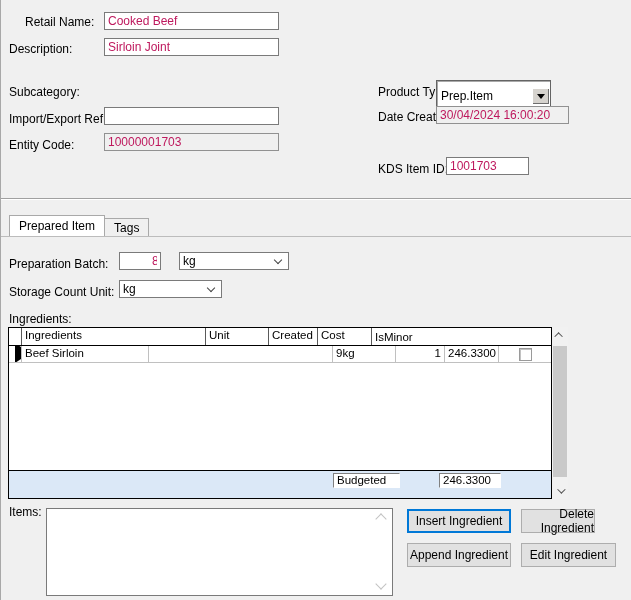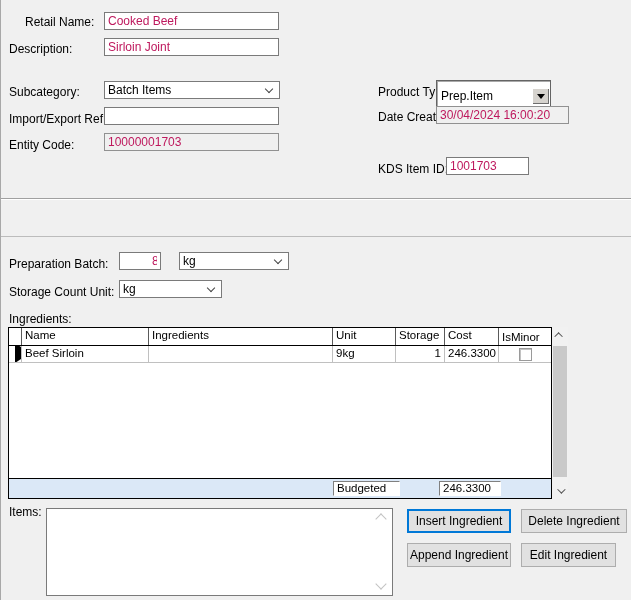--- a/index.html
+++ b/index.html
@@ -47,21 +47,21 @@
   .g-row { display:flex; height:17px; border-bottom:1px solid #c0c0c0; background:#fff; }
   .g-row .cell { border-right:1px solid #c0c0c0; font-size:11.5px; padding:1px 3px 0 3px; overflow:hidden; white-space:nowrap; }
   .cell.c-sel  { width:13px; }
   .cell.c-name { width:127px; }
   .cell.c-desc { width:184px; }
   .cell.c-unit { width:63px; }
   .cell.c-qty  { width:49px; text-align:right; }
   .cell.c-cost { width:54px; text-align:right; }
   .cell.c-min  { flex:1; border-right:none !important; display:flex; justify-content:center; align-items:center; }
   .g-fill { flex:1; background:#fff; }
-  .g-foot { height:20px; border-top:1px solid #000; background:#dbe8f7; position:relative; }
+  .g-foot { height:28px; border-top:1px solid #000; background:#dbe8f7; position:relative; }
   .sunkbox { position:absolute; top:2px; height:15px; background:#fff; font-size:11.5px; padding:0 3px;
              border:1px solid; border-color:#808080 #ffffff #ffffff #808080; white-space:nowrap; }
 
   .rowsel { width:0; height:0; border-top:4px solid transparent; border-bottom:4px solid transparent;
             border-left:6px solid #000; margin:3px 0 0 3px; }
   .checkbox { width:13px; height:13px; background:#fff; border:1px solid #9a9a9a;
               box-shadow: inset 1px 1px 0 rgba(120,120,120,.45); }
 
   
   .vscroll { position:absolute; left:551px; top:327px; width:16px; height:172px; background:#f1f1f1; }
@@ -86,24 +86,20 @@
 
 <div id="app">
 
   <span class="lbl" style="left:8px; top:15px;margin-left:16px;">Retail Name:</span>
   <input class="txt" style="left: 103px; top: 12px; width: 175px;" readonly="" value="Cooked Beef">
 
   <span class="lbl" style="left:8px; top:42px;">Description:</span>
   <input class="txt" style="left: 103px; top: 38px; width: 175px;" readonly="" value="Sirloin Joint">
 
   <span class="lbl" style="left:8px; top:85px;">Subcategory:</span>
-  <div class="combo" style="left:103px; top:81px; width:176px;">
-    <span class="ctext">Batch Items</span>
-    <span class="chev"></span>
-  </div>
 
   <span class="lbl" style="left:8px; top:112px;">Import/Export Ref:</span>
   <input class="txt" style="left: 103px; top: 107px; width: 175px;" value="">
 
   <span class="lbl" style="left:8px; top:138px;">Entity Code:</span>
   <input class="txt ro" style="left: 103px; top: 133px; width: 175px;" readonly="" value="10000001703">
 
   <span class="lbl" style="left:377px; top:85px;">Product Type:</span>
   <div class="combo-classic" style="left:435px; top:80px; width:115px;">
     <span class="ctext">Prep.Item</span>
@@ -113,44 +109,51 @@
   </div>
 
   <span class="lbl" style="left:377px; top:110px;">Date Created:</span>
   <input class="txt ro" style="left: 435px; top: 106px; width: 133px;" readonly="" value="30/04/2024 16:00:20">
 
   <span class="lbl" style="left:377px; top:162px;">KDS Item ID:</span>
   <input class="txt" style="left: 445px; top: 157px; width: 83px;" readonly="" value="1001703">
 
   <div class="divider" style="top:198px;"></div>
 
+  <div class="tabstrip">
+    <div class="tab active">
+      <span>Prepared Item</span>
+    </div>
+    <div class="tab inactive">
+      <span>Tags</span>
+    </div>
+  </div>
   <div class="pane-line"></div>
 
   <span class="lbl" style="left:8px; top:257px;">Preparation Batch:</span>
   <input class="txt numbox" style="left: 118px; top: 252px; width: 42px; padding-left: 32px;" readonly="" value="8.25">
   <div class="combo" style="left:178px; top:252px; width:110px;">
     <span class="ctext">kg</span>
     <span class="chev"></span>
   </div>
 
   <span class="lbl" style="left:8px; top:285px;">Storage Count Unit:</span>
   <div class="combo" style="left:118px; top:280px; width:103px;">
     <span class="ctext">kg</span>
     <span class="chev"></span>
   </div>
 
   <span class="lbl" style="left:8px; top:312px;">Ingredients:</span>
 
   <div class="grid">
     <div class="g-head">
       <div class="cell c-sel"></div>
-      <div class="cell c-name">Name</div>
       <div class="cell c-desc">Ingredients</div>
       <div class="cell c-unit">Unit</div>
-      <div class="cell c-qty" style="text-align:left;">Storage</div>
+      <div class="cell c-qty" style="text-align:left;">Created</div>
       <div class="cell c-cost" style="text-align:left;">Cost</div>
       <div class="cell c-min" style="justify-content:flex-start; padding-left:3px;text-align:right;">IsMinor</div>
     </div>
 
     <div class="g-row">
       <div class="cell c-sel">
         <span class="rowsel"></span>
       </div>
       <div class="cell c-name">Beef Sirloin</div>
       <div class="cell c-desc"></div>
@@ -179,17 +182,17 @@
       <span class="sb-chev-dn"></span>
     </div>
   </div>
 
   <span class="lbl" style="left:8px; top:505px;">Items:</span>
   <textarea class="notes" style=""></textarea>
   <span class="notes-chev nc-up" style="left:376px; top:515px;"></span>
   <span class="notes-chev nc-dn" style="left:376px; top:580px;"></span>
 
   <button class="btn focused" style="left:406px; top:509px; width:104px;">Insert Ingredient</button>
-  <button class="btn" style="left:520px; top:509px; width:106px;">Delete Ingredient</button>
+  <button class="btn" style="left:520px; top:509px; width:74px;">Delete Ingredient</button>
   <button class="btn" style="left:406px; top:543px; width:104px;">Append Ingredient</button>
   <button class="btn" style="left:520px; top:543px; width:95px;">Edit Ingredient</button>
 
 </div>
 
 </body></html>

